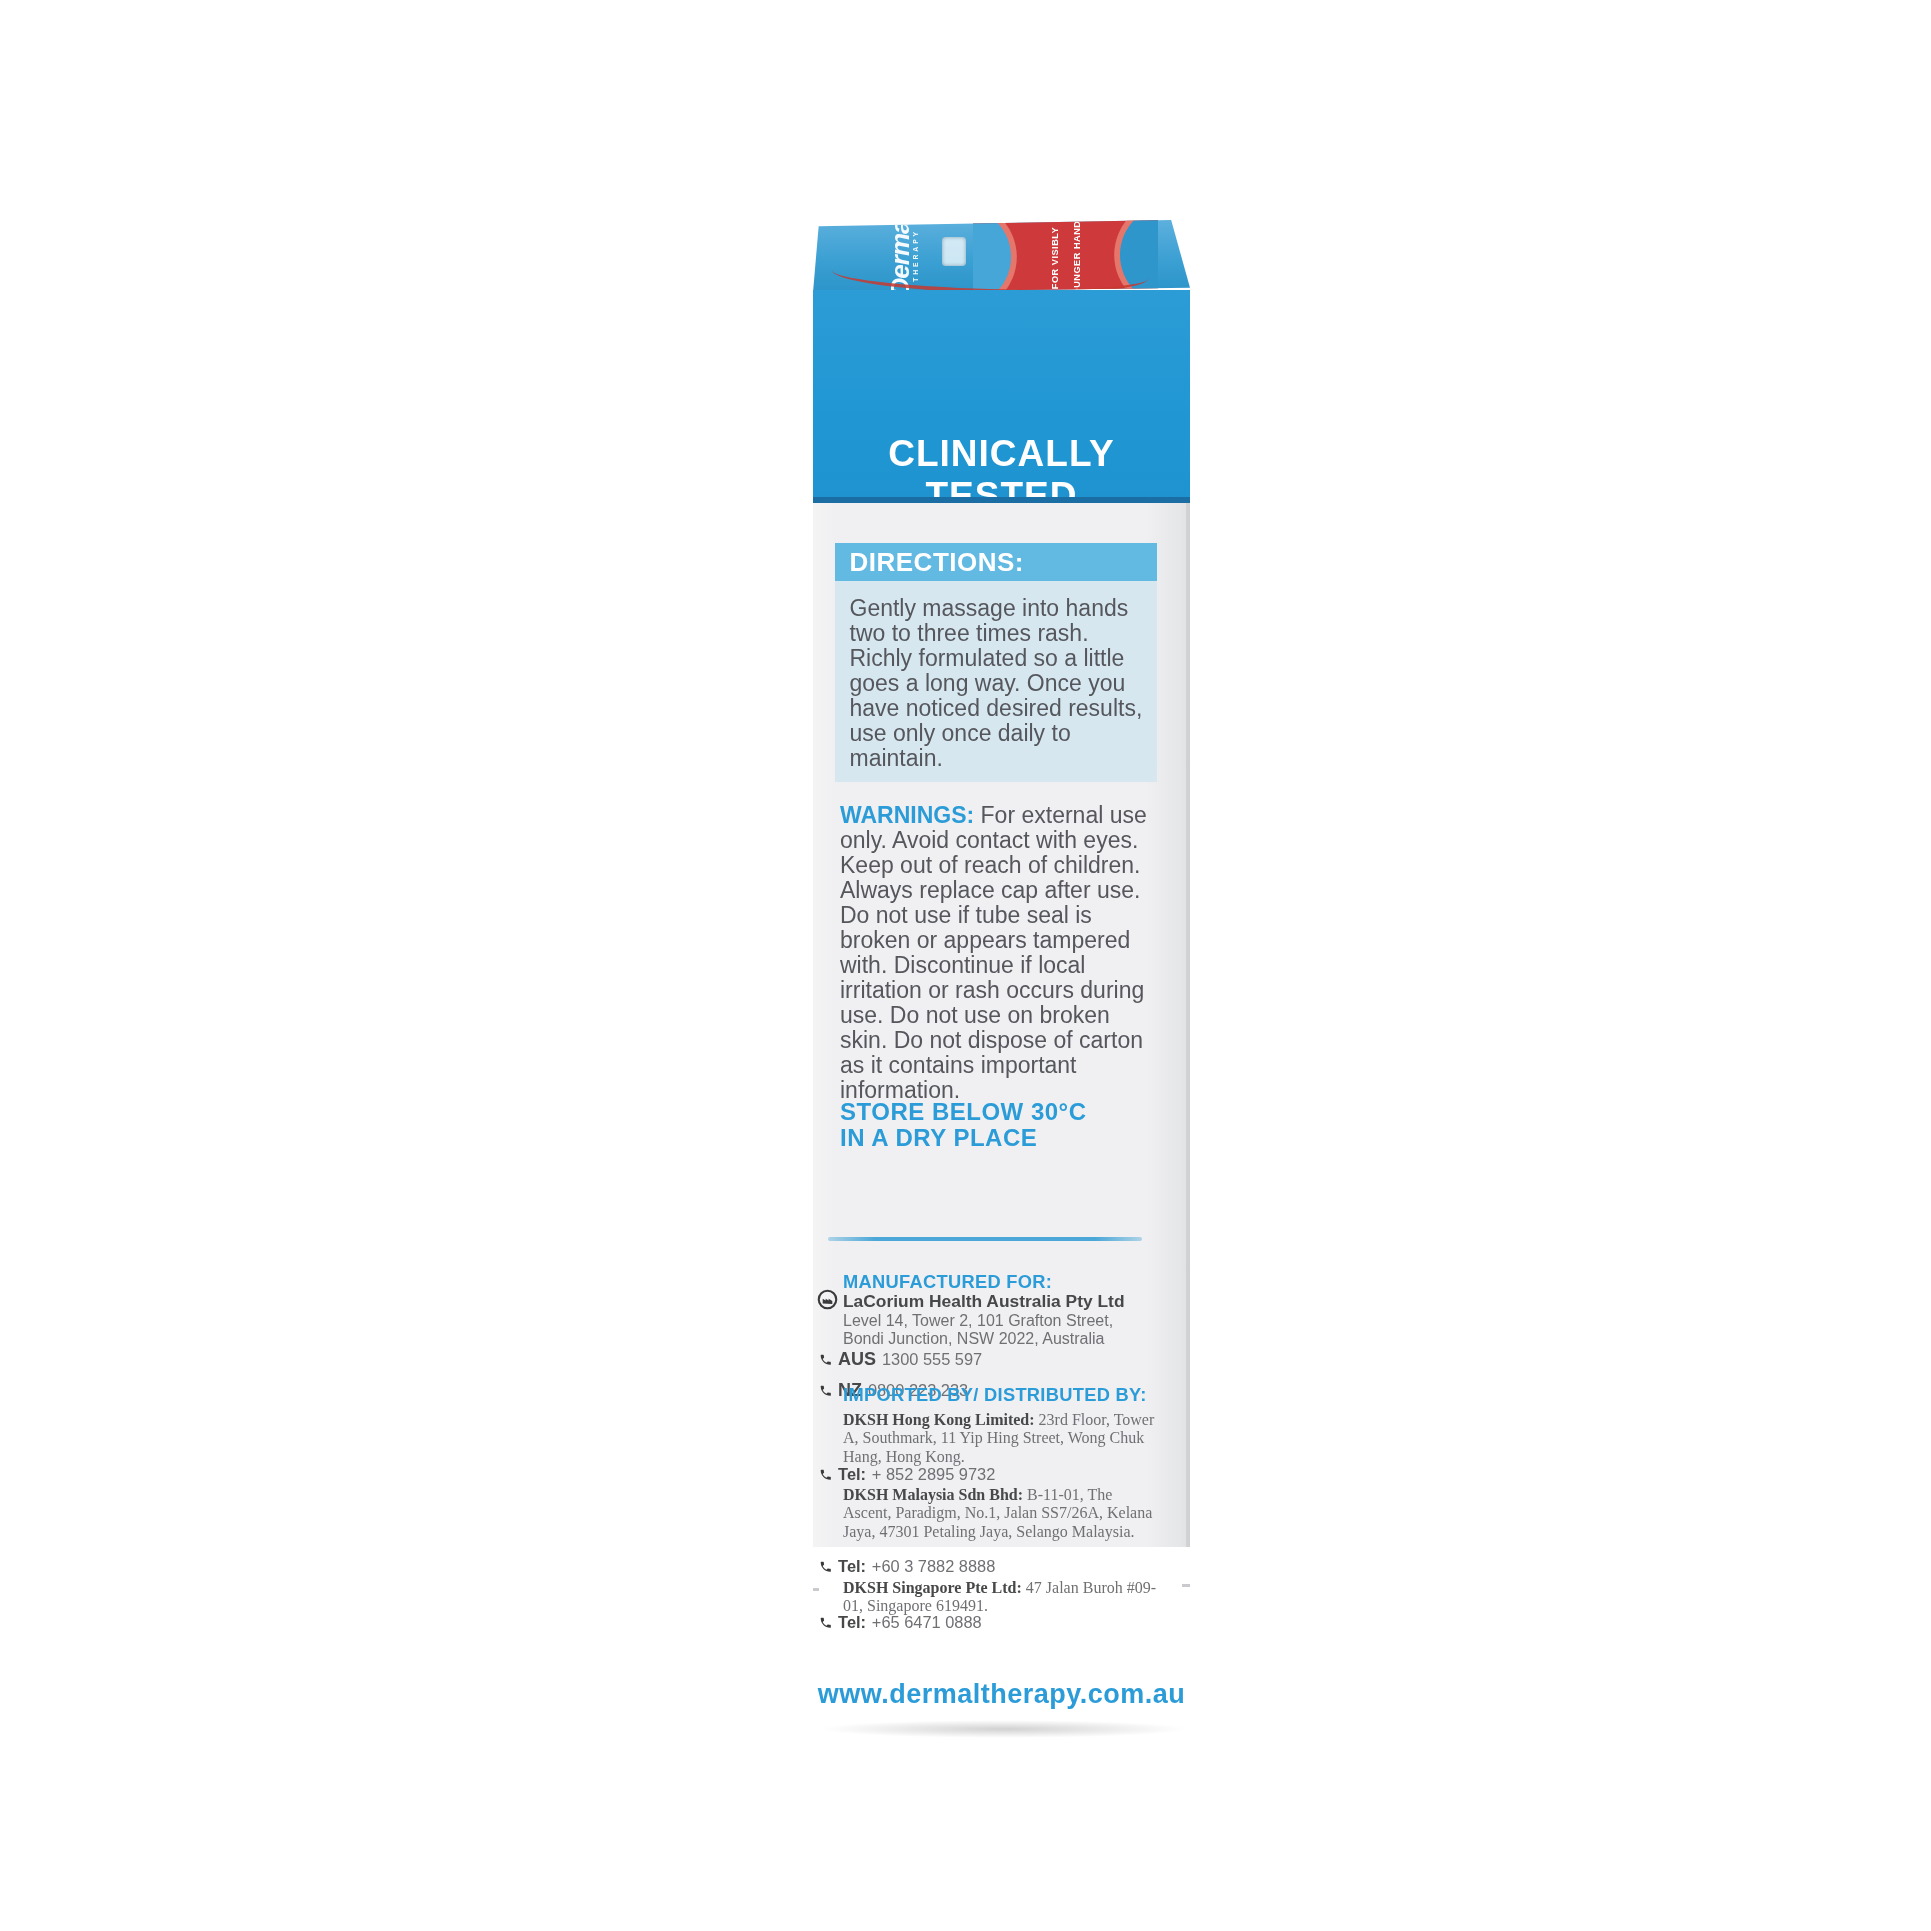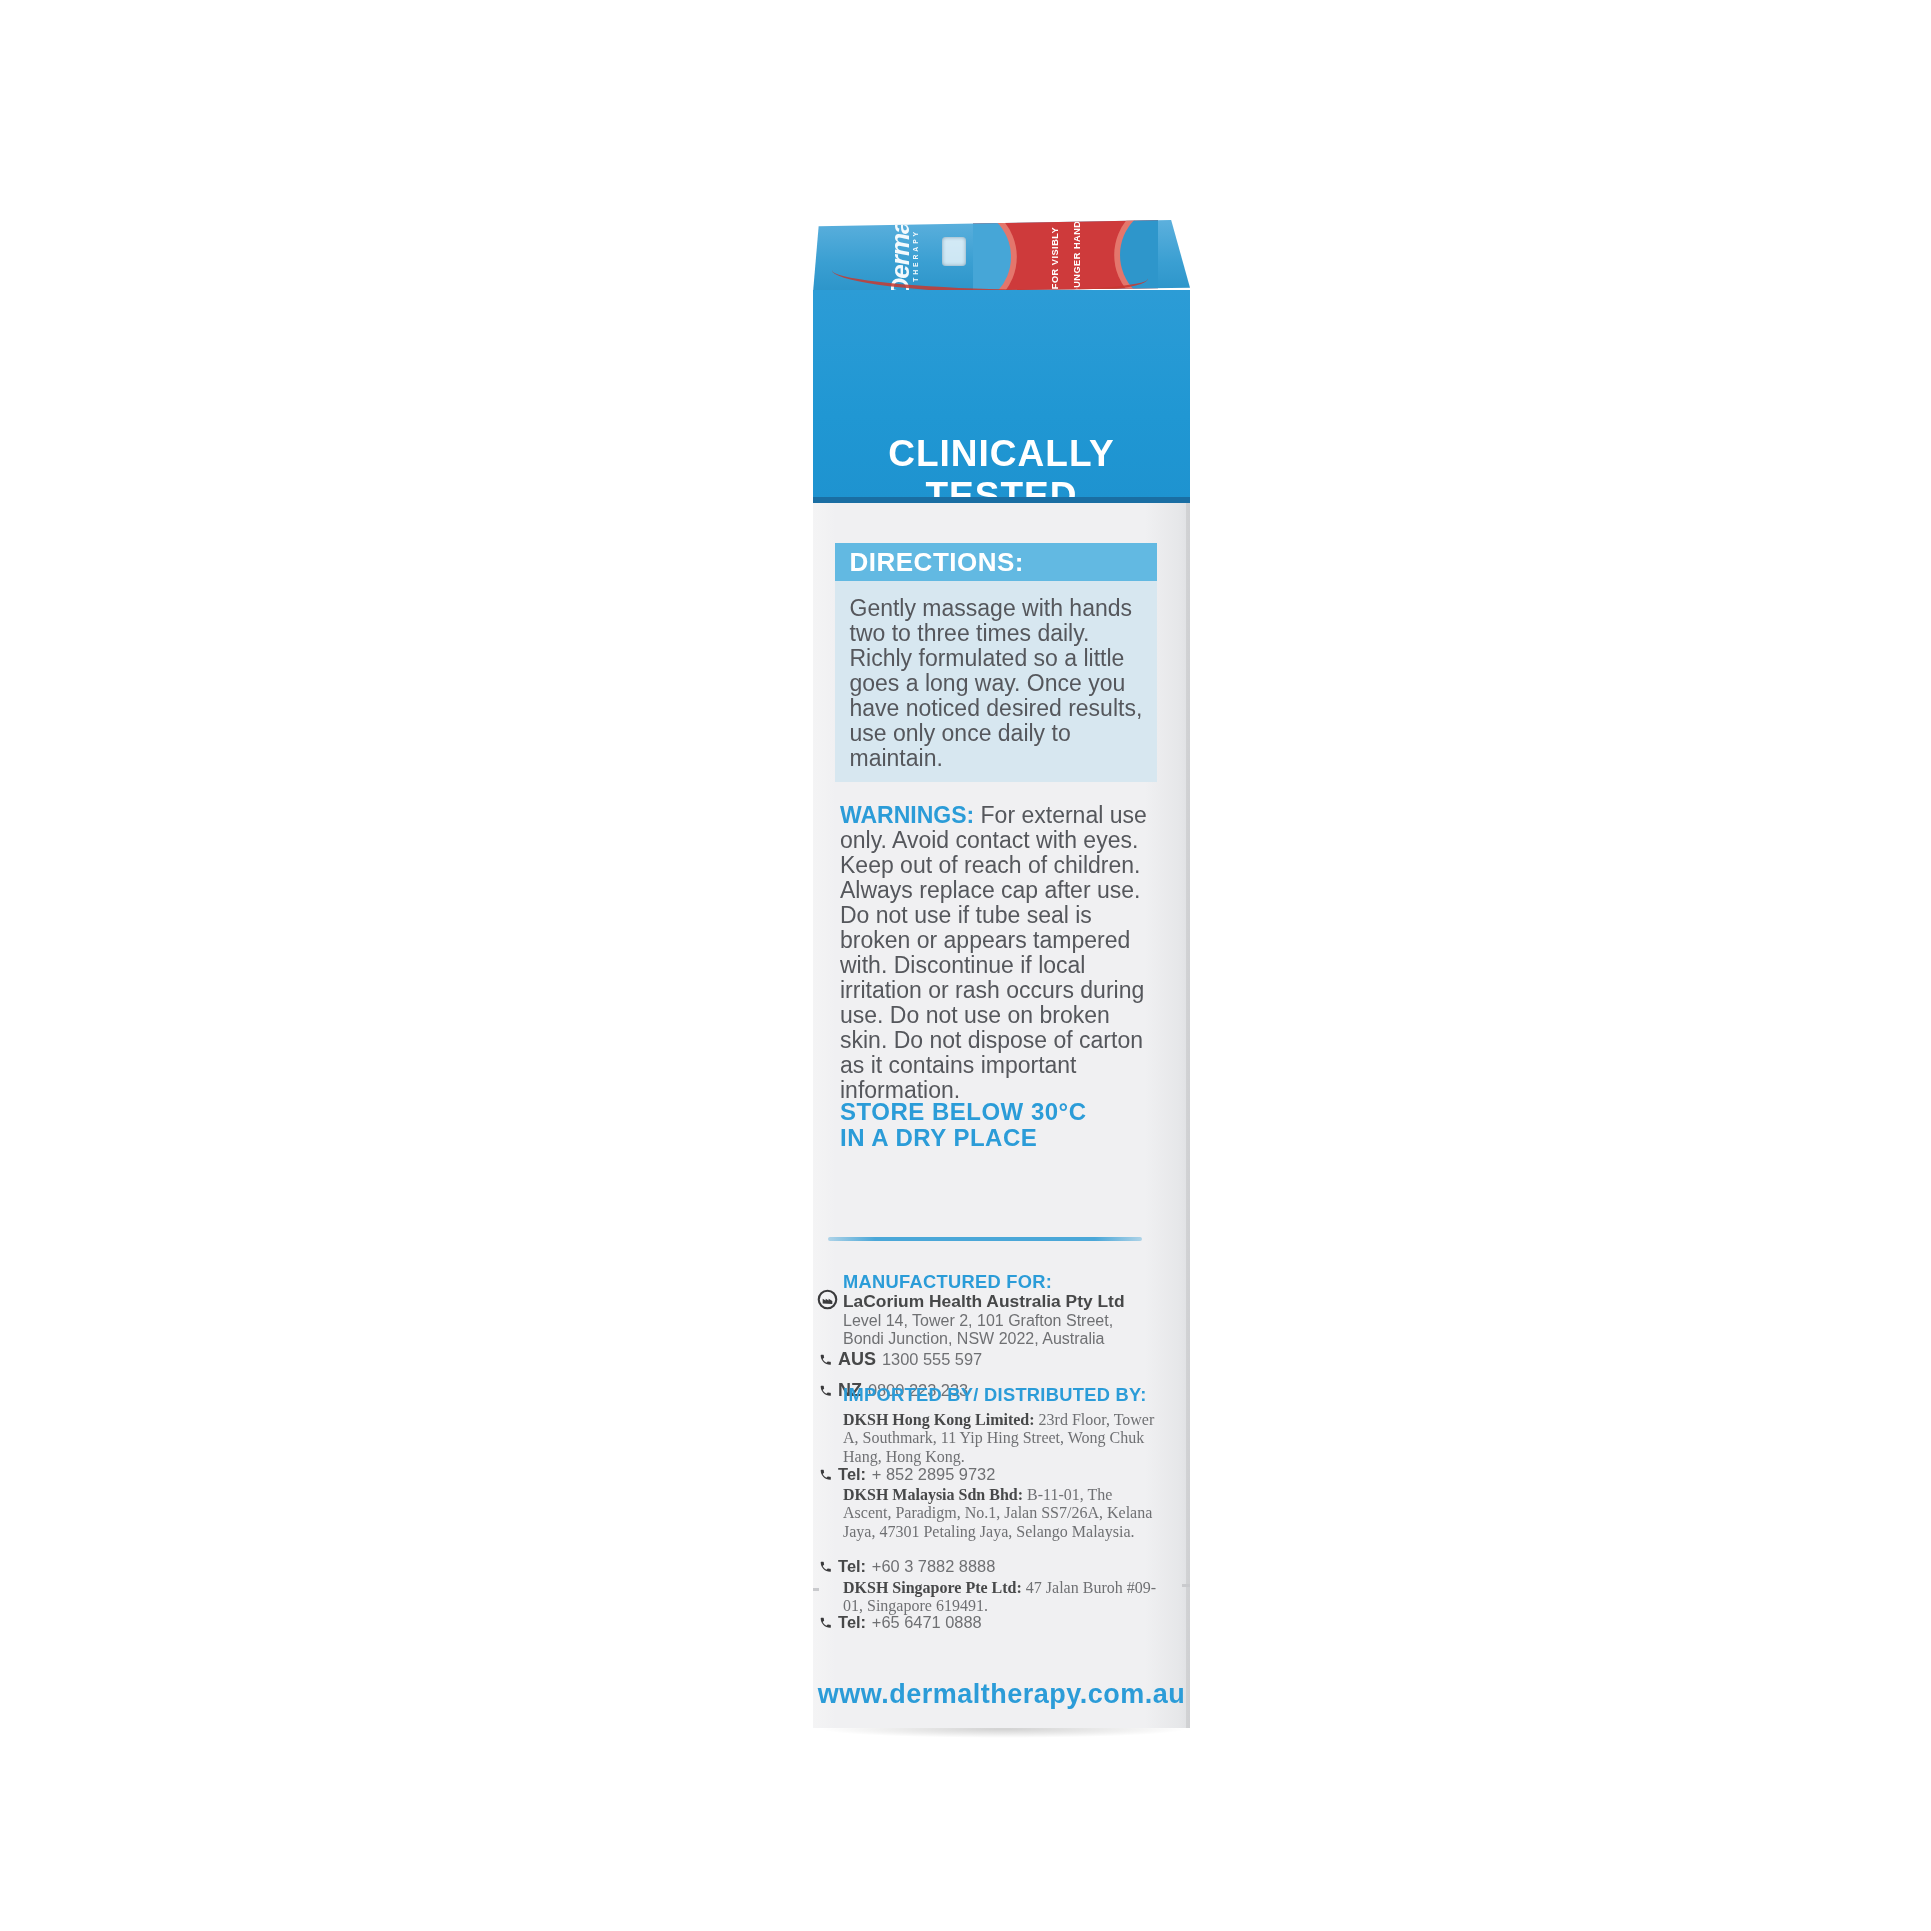--- a/index.html
+++ b/index.html
@@ -29,21 +29,21 @@
                white-space:nowrap;text-align:center;z-index:2;}
   .flap-swoosh{position:absolute;left:19.3px;right:42px;bottom:3.9px;height:33px;border-radius:50%;
                border-bottom:4.8px solid #c8392f;opacity:.85;transform:rotate(1.5deg);}
   
   .blue-panel{position:absolute;left:0;top:70px;width:377px;height:210px;
               background:linear-gradient(180deg,#2c9cd6 0%,#2097d3 60%,#1e93d0 100%);}
   .claim{position:absolute;left:0;top:143px;width:100%;text-align:center;color:#ffffff;
          font-weight:bold;font-size:37px;line-height:42px;letter-spacing:1px;}
   .blue-divider{position:absolute;left:0;top:277px;width:377px;height:5.8px;background:#1a6ea3;}
   
-  .face{position:absolute;left:0;top:283px;width:377px;height:1225px;
+  .face{position:absolute;left:0;top:283px;width:377px;height:1044px;
         background:linear-gradient(90deg,#f4f4f5 0%,#f0f0f2 6%,#f0f0f2 88%,#e6e7e9 97%,#dfe0e3 100%);}
   .edge-shade{position:absolute;right:0;top:0;width:3.9px;height:100%;background:rgba(0,0,0,0.07);}
   .tuck-notch-l{position:absolute;left:0;top:1085px;width:5.8px;height:2.9px;background:#c9cacd;}
   .tuck-notch-r{position:absolute;right:0;top:1081px;width:7.7px;height:2.9px;background:#c9cacd;}
   .directions-bar{position:absolute;left:22px;top:40px;width:322px;height:39px;background:#62b9e2;
                   color:#ffffff;font-weight:bold;font-size:26px;line-height:39px;padding-left:14.5px;
                   box-sizing:border-box;letter-spacing:0.5px;}
   .directions-body{position:absolute;left:22px;top:78px;width:322px;height:201px;background:#d7e7f0;
                    box-sizing:border-box;padding:14.5px 9.7px 0 14.5px;color:#55575c;
                    font-size:23px;line-height:25px;}
@@ -101,21 +101,21 @@
       </div>
     </div>
     <div class="blue-divider"></div>
 
     <div class="face">
       <div class="edge-shade"></div>
       <div class="tuck-notch-l"></div>
       <div class="tuck-notch-r"></div>
 
       <div class="directions-bar">DIRECTIONS:</div>
-      <div class="directions-body">Gently massage with hands two to three times daily. Richly formulated so a little goes a long way. Once you have noticed desired results, use only once daily to maintain.</div>
+      <div class="directions-body">Gently massage into hands two to three times rash. Richly formulated so a little goes a long way. Once you have noticed desired results, use only once daily to maintain.</div>
 
       <div class="warnings"><span class="warn-label">WARNINGS:</span><span> For external use only. Avoid contact with eyes. Keep out of reach of children. Always replace cap after use. Do not use if tube seal is broken or appears tampered with. Discontinue if local irritation or rash occurs during use. Do not use on broken skin. Do not dispose of carton as it contains important information.</span></div>
 
       <div class="storage">
         <div>STORE BELOW 30°C</div>
         <div>IN A DRY PLACE</div>
       </div>
 
       <div class="divider-line"></div>
 

